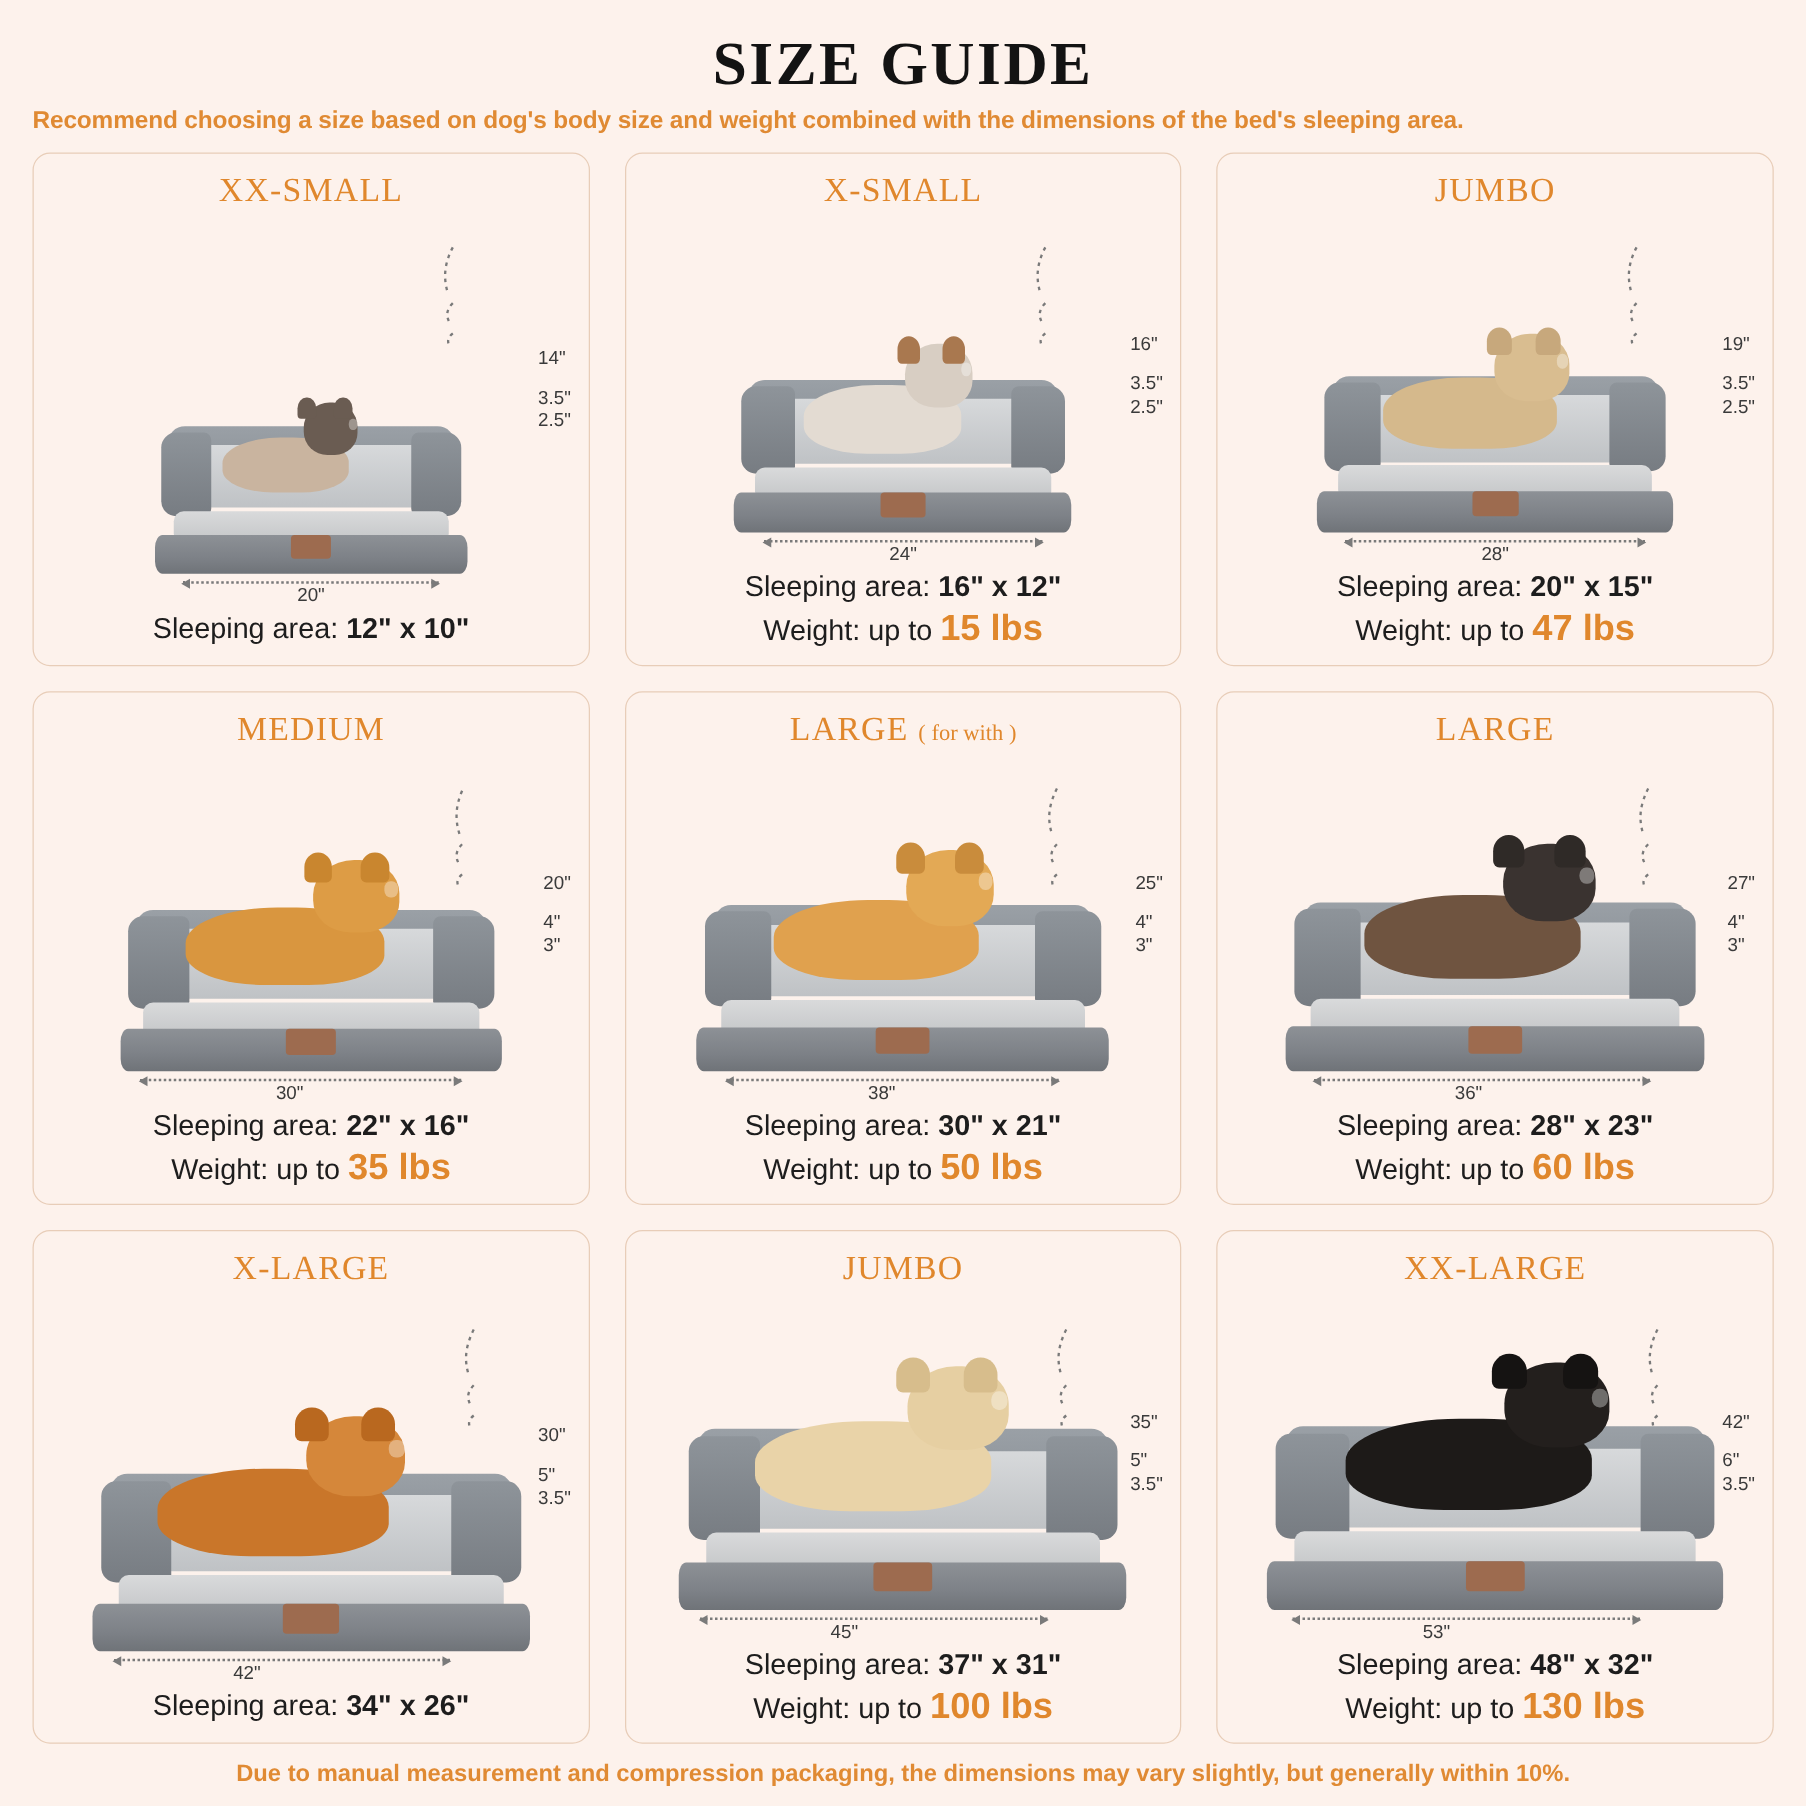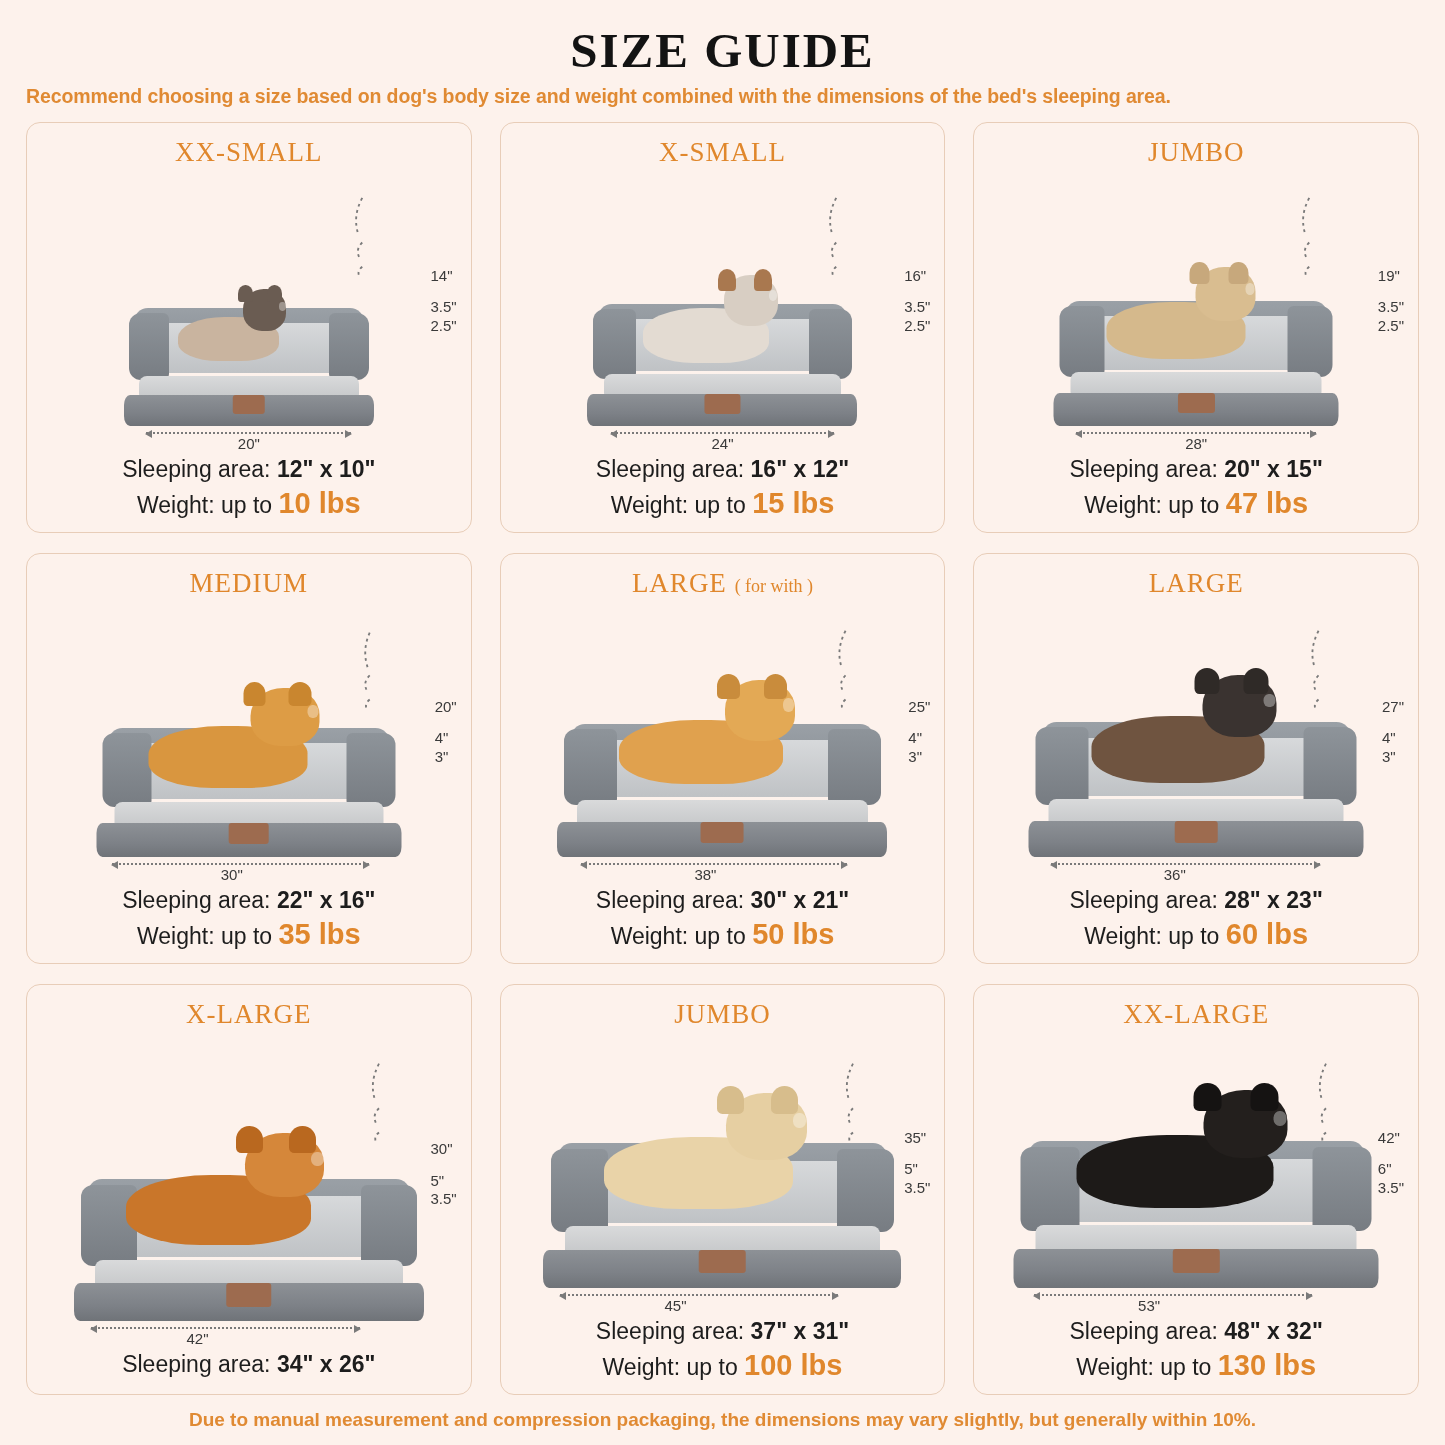--- a/index.html
+++ b/index.html
@@ -294,25 +294,20 @@
           <div>2.5"</div>
         </div>
         <div class="dim-rule" style="left:26%;right:26%;"></div>
         <div class="dim-bottom">20"</div>
       </div>
       <div class="info">
         <div class="line1">
           <span>Sleeping area:</span>
           <b>12" x 10"</b>
         </div>
-        <div>
-          <span>Weight:</span>
-          <span>up to</span>
-          <span class="lbs">10 lbs</span>
-        </div>
       </div>
     </div>
 
     <div class="card">
       <div class="card-title">
         <span>X-SMALL</span>
         <span class="sub"></span>
       </div>
       <div class="illus">
         <div class="bed" style="width:270px;height:124px;">

